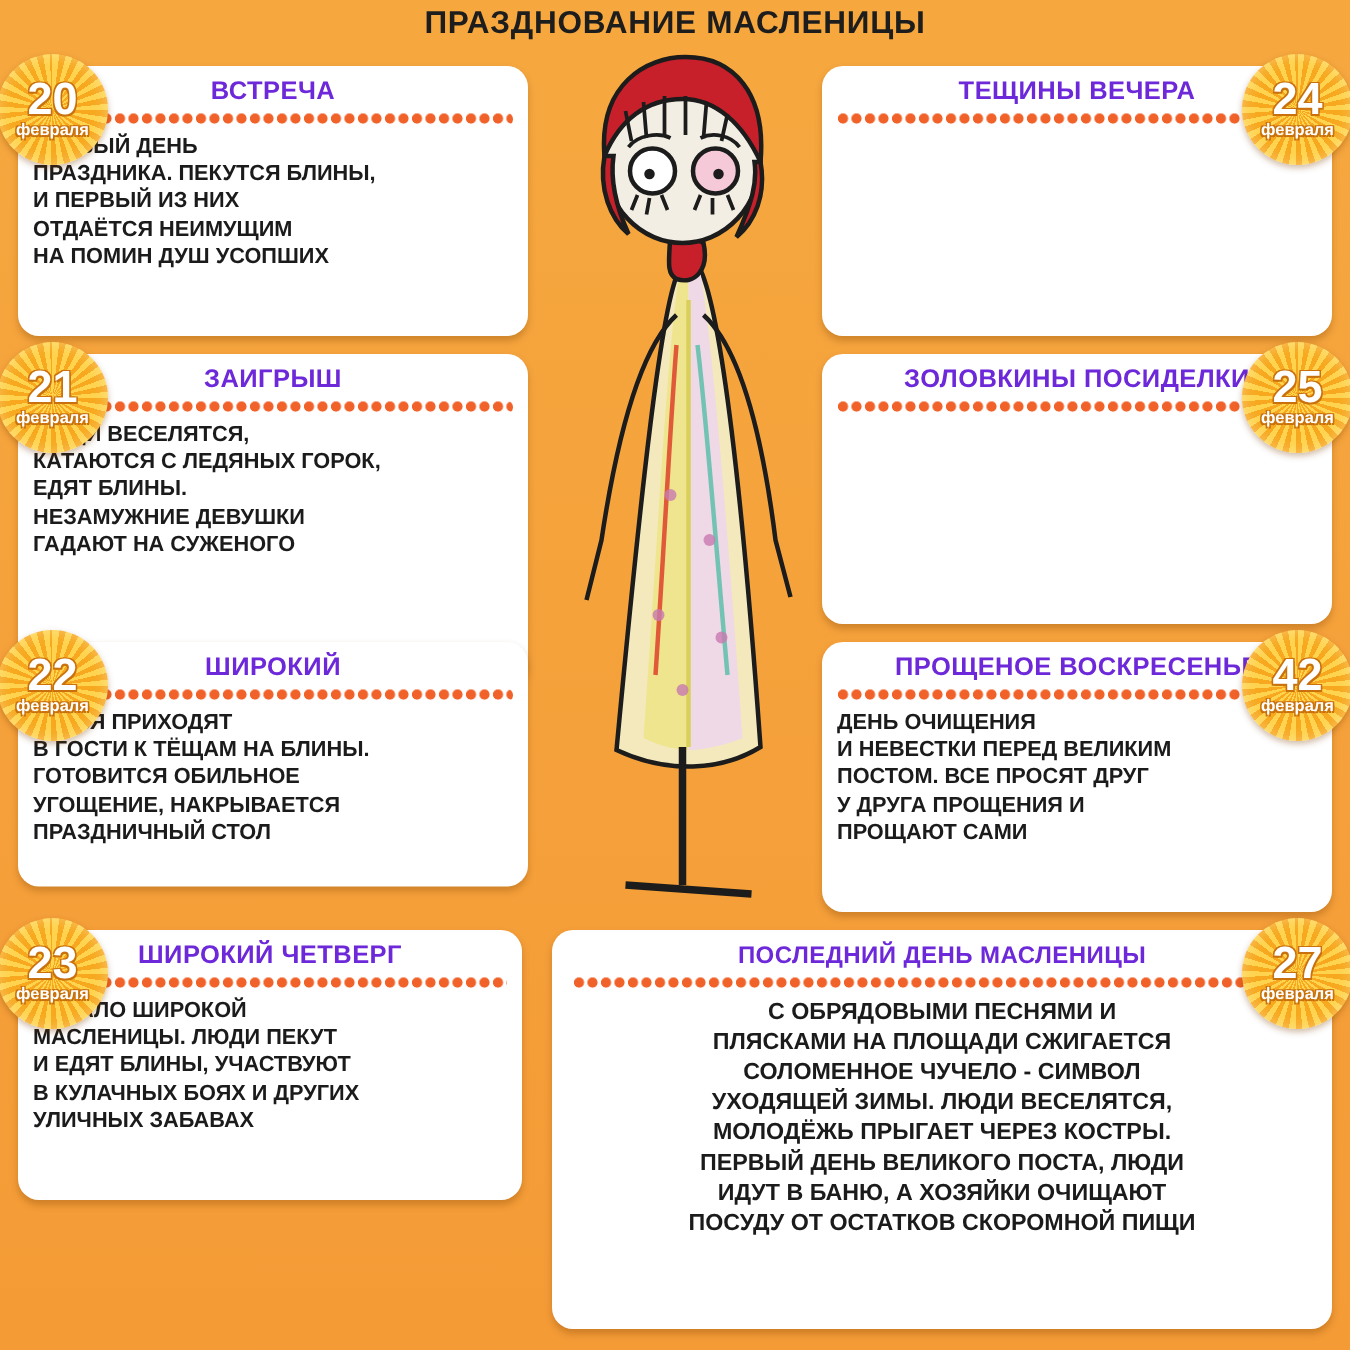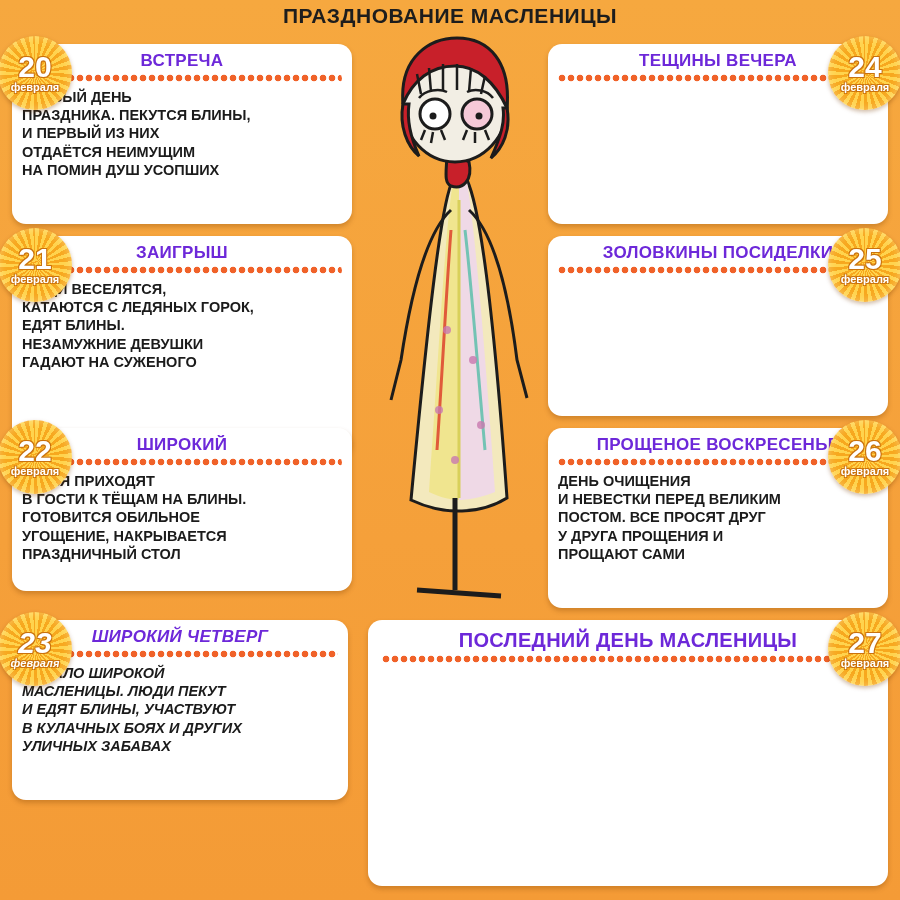--- a/index.html
+++ b/index.html
@@ -61,21 +61,21 @@
   .card-body {
     font-size: 14.5px;
     font-weight: bold;
     line-height: 1.26;
     color: #1b1b1b;
     white-space: pre-line;
   }
   .card.left .card-body { text-align: left; }
   .card.right .card-body { text-align: left; }
   .card.wide .card-body { text-align: center; font-size: 15.5px; line-height: 1.3; }
-  .card.wide .card-title { font-size: 20px; }
+  .card.wide .card-title { font-size: 16px; }
 
   
   .badge {
     position: absolute;
     width: 74px; height: 74px;
     border-radius: 50%;
     background:
       repeating-conic-gradient(from 0deg,
         #ffd34d 0deg 7deg,
         #f7a81e 7deg 14deg),
@@ -206,21 +206,21 @@
       <span class="card-title">ШИРОКИЙ</span>
     </div>
     <div class="divider"></div>
     <div class="card-body">         ЗЯТЬЯ ПРИХОДЯТ
 В ГОСТИ К ТЁЩАМ НА БЛИНЫ.
 ГОТОВИТСЯ ОБИЛЬНОЕ
 УГОЩЕНИЕ, НАКРЫВАЕТСЯ
 ПРАЗДНИЧНЫЙ СТОЛ</div>
   </div>
 
-  <div class="card left" style="left:12px; top:620px; width:336px; height:180px;font-style:italic;">
+  <div class="card left" style="left:12px; top:620px; width:336px; height:180px;">
     <div class="badge left-badge">
       <span class="d">23</span>
       <span class="m">февраля</span>
     </div>
     <div class="card-head">
       <span class="card-title">ШИРОКИЙ ЧЕТВЕРГ</span>
     </div>
     <div class="divider"></div>
     <div class="card-body">         НАЧАЛО ШИРОКОЙ
 МАСЛЕНИЦЫ. ЛЮДИ ПЕКУТ
@@ -246,21 +246,21 @@
       <span class="m">февраля</span>
     </div>
     <div class="card-head">
       <span class="card-title">ЗОЛОВКИНЫ ПОСИДЕЛКИ</span>
     </div>
     <div class="divider"></div>
   </div>
 
   <div class="card right" style="left:548px; top:428px; width:340px; height:180px;">
     <div class="badge right-badge">
-      <span class="d">26</span>
+      <span class="d">42</span>
       <span class="m">февраля</span>
     </div>
     <div class="card-head">
       <span class="card-title">ПРОЩЕНОЕ ВОСКРЕСЕНЬЕ</span>
     </div>
     <div class="divider"></div>
     <div class="card-body">ДЕНЬ ОЧИЩЕНИЯ
 И НЕВЕСТКИ ПЕРЕД ВЕЛИКИМ
 ПОСТОМ. ВСЕ ПРОСЯТ ДРУГ
 У ДРУГА ПРОЩЕНИЯ И
@@ -269,15 +269,23 @@
 
   <div class="card wide" style="left:368px; top:620px; width:520px; height:266px; padding:10px 14px 12px 14px;">
     <div class="badge right-badge">
       <span class="d">27</span>
       <span class="m">февраля</span>
     </div>
     <div class="card-head">
       <span class="card-title">ПОСЛЕДНИЙ ДЕНЬ МАСЛЕНИЦЫ</span>
     </div>
     <div class="divider"></div>
+    <div class="card-body">С ОБРЯДОВЫМИ ПЕСНЯМИ И
+ПЛЯСКАМИ НА ПЛОЩАДИ СЖИГАЕТСЯ
+СОЛОМЕННОЕ ЧУЧЕЛО - СИМВОЛ
+УХОДЯЩЕЙ ЗИМЫ. ЛЮДИ ВЕСЕЛЯТСЯ,
+МОЛОДЁЖЬ ПРЫГАЕТ ЧЕРЕЗ КОСТРЫ.
+ПЕРВЫЙ ДЕНЬ ВЕЛИКОГО ПОСТА, ЛЮДИ
+ИДУТ В БАНЮ, А ХОЗЯЙКИ ОЧИЩАЮТ
+ПОСУДУ ОТ ОСТАТКОВ СКОРОМНОЙ ПИЩИ</div>
   </div>
 
 </div>
 
 </body></html>

